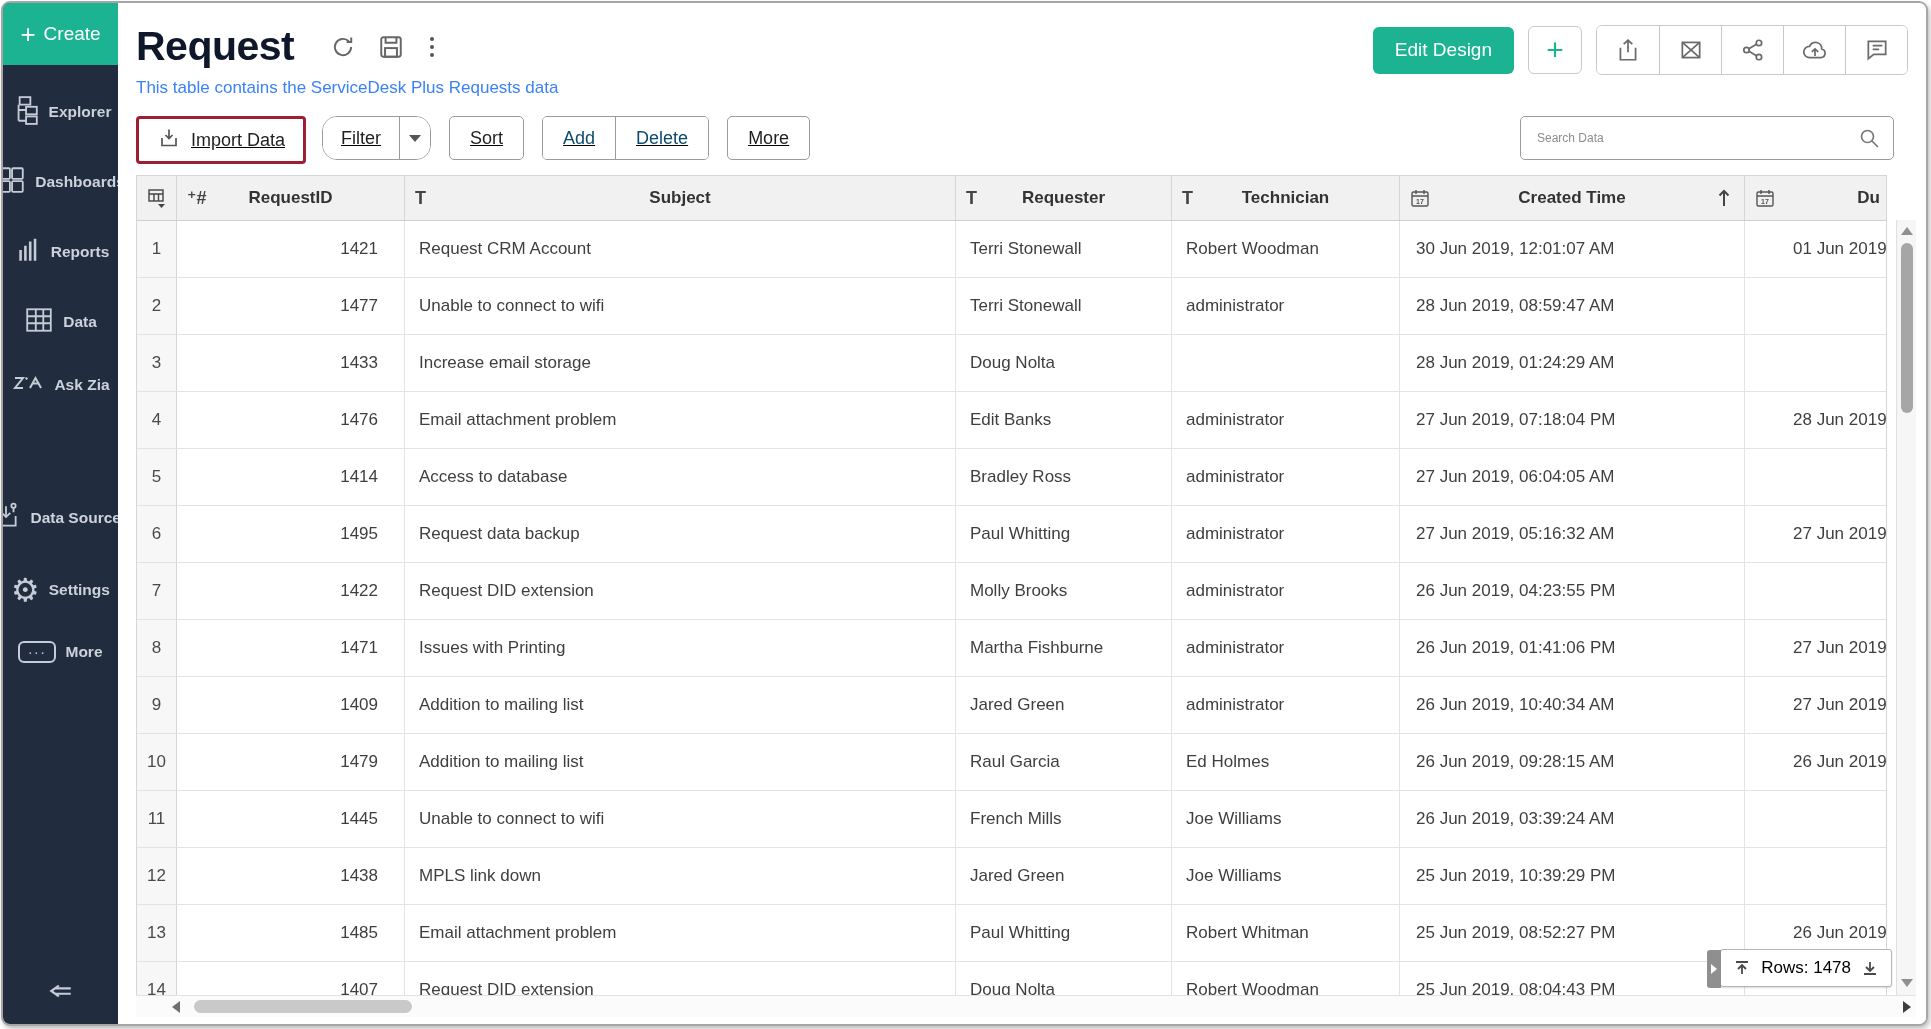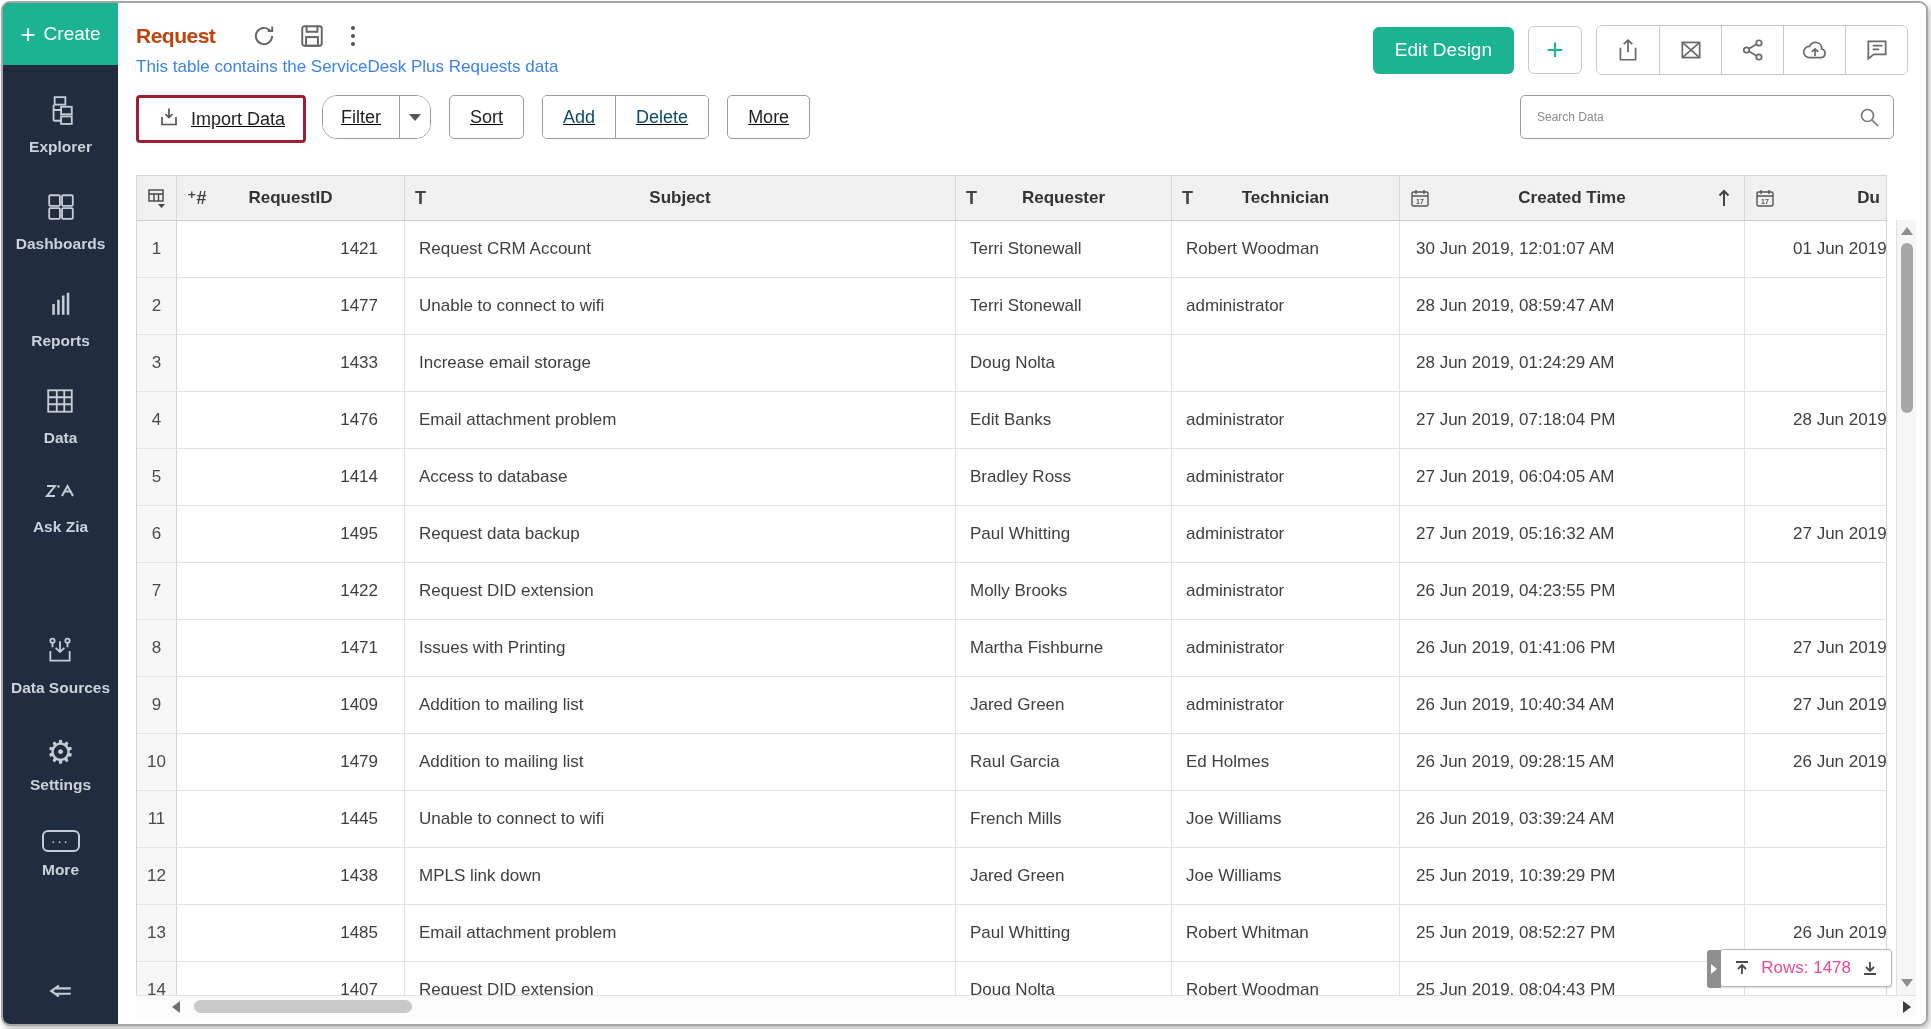--- a/index.html
+++ b/index.html
@@ -7,40 +7,40 @@
     --sidebar-bg:#212c3e;
     --highlight-border:#9c1f33;
   }
   *{box-sizing:border-box;margin:0;padding:0;}
   body{width:1931px;height:1029px;margin:0;font-family:"Liberation Sans","DejaVu Sans",sans-serif;background:#fff;overflow:hidden;}
   .app{width:1927px;height:1025px;margin:1px;border:2px solid #a6a6a6;border-radius:9px;overflow:hidden;position:relative;background:#fff;box-shadow:2px 3px 5px rgba(0,0,0,.25);}
   
   .sidebar{position:absolute;left:0;top:0;bottom:0;width:115px;background:var(--sidebar-bg);display:flex;flex-direction:column;align-items:center;color:#cdd3dc;}
   .create-btn{width:115px;height:62px;background:var(--accent);color:#fff;display:flex;align-items:center;justify-content:center;gap:8px;font-size:19px;font-weight:500;cursor:pointer;flex:none;}
   .create-plus{font-size:26px;font-weight:400;line-height:1;}
-  .nav-item{display:flex;flex-direction:column;align-items:center;gap:9px;cursor:pointer;flex:none;}
+  .nav-item{display:flex;flex-direction:row;align-items:center;gap:9px;cursor:pointer;flex:none;}
   .nav-item .lbl{font-size:15.5px;font-weight:600;color:#ccd2db;white-space:nowrap;}
   .nav-item svg{stroke:#c6ccd6;fill:none;stroke-width:1.7;}
   .nav-explorer{margin-top:30px;}
   .nav-dashboards{margin-top:36px;}
   .nav-reports{margin-top:36px;}
   .nav-data{margin-top:36px;}
   .nav-zia{margin-top:30px;}
   .nav-datasources{margin-top:100px;}
   .nav-settings{margin-top:40px;}
   .nav-more{margin-top:36px;}
   .gear-glyph{font-size:32px;line-height:30px;color:#c6ccd6;}
   .more-pill{width:38px;height:22px;border:2px solid #c6ccd6;border-radius:6px;display:flex;align-items:center;justify-content:center;color:#c6ccd6;font-size:15px;letter-spacing:2px;line-height:0;padding-bottom:6px;}
   .collapse{margin-top:auto;margin-bottom:16px;cursor:pointer;}
   .collapse svg{stroke:#c6ccd6;fill:none;stroke-width:2;}
   
   .main{position:absolute;left:115px;top:0;right:0;bottom:0;background:#fff;}
   .page-head{position:relative;padding:20px 18px 0 18px;}
   .title-row{display:flex;align-items:center;gap:22px;}
-  .page-title{font-size:21px;font-weight:700;color:#c2410c;letter-spacing:-.5px;margin-right:14px;}
+  .page-title{font-size:41px;font-weight:700;color:#0f172a;letter-spacing:-.5px;margin-right:14px;}
   .title-icon{cursor:pointer;display:flex;align-items:center;}
   .title-icon svg{stroke:#666;fill:none;stroke-width:1.8;}
   .kebab{display:flex;flex-direction:column;gap:4px;cursor:pointer;padding:2px 4px;}
   .kebab i{width:4px;height:4px;border-radius:50%;background:#555;}
   .subtitle{font-size:17px;color:#3b82f6;margin-top:8px;}
   .head-actions{position:absolute;top:22px;right:18px;display:flex;align-items:center;gap:14px;}
   .edit-design{height:47px;padding:0 22px;background:var(--accent);color:#fff;font-size:19px;border:none;border-radius:6px;cursor:pointer;font-family:inherit;}
   .plus-btn{width:54px;height:48px;background:#fff;border:1px solid #c9c9c9;border-radius:6px;color:var(--accent);font-size:30px;font-weight:300;line-height:1;display:flex;align-items:center;justify-content:center;cursor:pointer;}
   .icon-group{display:flex;border:1px solid #c9c9c9;border-radius:6px;overflow:hidden;background:#fff;}
   .icon-btn{width:62px;height:48px;display:flex;align-items:center;justify-content:center;cursor:pointer;background:#fff;}
@@ -93,21 +93,21 @@
   .vs-up{width:0;height:0;border-left:6px solid transparent;border-right:6px solid transparent;border-bottom:8px solid #8f8f8f;margin:7px auto 0 auto;cursor:pointer;}
   .vs-thumb{width:12px;height:170px;background:#a6a6a6;border-radius:6px;margin:8px auto 0 auto;cursor:grab;}
   .vs-down{position:absolute;bottom:8px;left:4px;width:0;height:0;border-left:6px solid transparent;border-right:6px solid transparent;border-top:8px solid #8f8f8f;cursor:pointer;}
   .hscroll{position:absolute;left:0;right:0;bottom:0;height:22px;background:#fbfbfb;border-top:1px solid #e2e2e2;}
   .hs-left{position:absolute;left:36px;top:5px;width:0;height:0;border-top:6px solid transparent;border-bottom:6px solid transparent;border-right:8px solid #6f6f6f;cursor:pointer;}
   .hs-thumb{position:absolute;left:58px;top:4px;width:218px;height:13px;background:#c9c9c9;border-radius:7px;cursor:grab;}
   .hs-right{position:absolute;right:5px;top:5px;width:0;height:0;border-top:6px solid transparent;border-bottom:6px solid transparent;border-left:8px solid #3d3d3d;cursor:pointer;}
   
   .rows-badge{position:absolute;right:24px;bottom:30px;height:38px;background:#fff;border:1.5px solid #b5b5b5;border-radius:3px;display:flex;align-items:center;gap:10px;padding:0 12px;box-shadow:0 1px 2px rgba(0,0,0,.15);}
   .rows-badge svg{stroke:#4a4a4a;fill:none;stroke-width:1.8;cursor:pointer;}
-  .rows-label{font-size:17px;color:#ec4899;white-space:nowrap;}
+  .rows-label{font-size:17px;color:#000000;white-space:nowrap;}
   .badge-tab{position:absolute;left:-14px;top:0;width:14px;height:38px;background:#8f8f8f;border-radius:3px 0 0 3px;display:flex;align-items:center;justify-content:center;cursor:pointer;}
   .badge-tab i{width:0;height:0;border-top:5px solid transparent;border-bottom:5px solid transparent;border-left:6px solid #fff;}
 </style>
 </head>
 <body>
 
 <div class="app">
 
   <div class="sidebar">
     <div class="create-btn">

